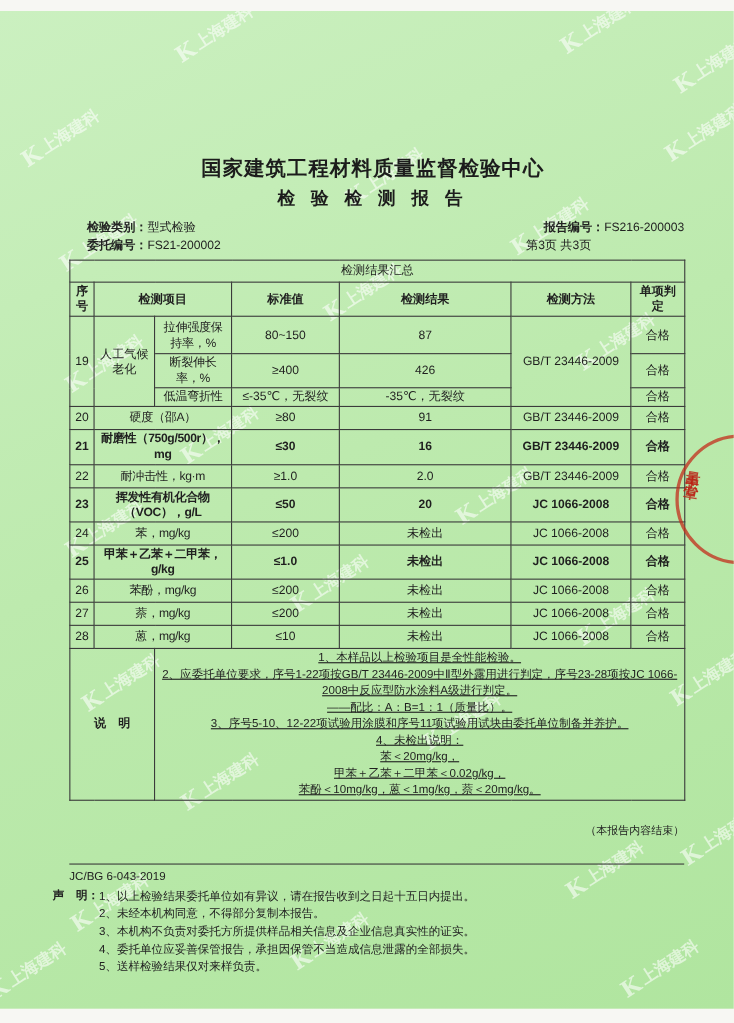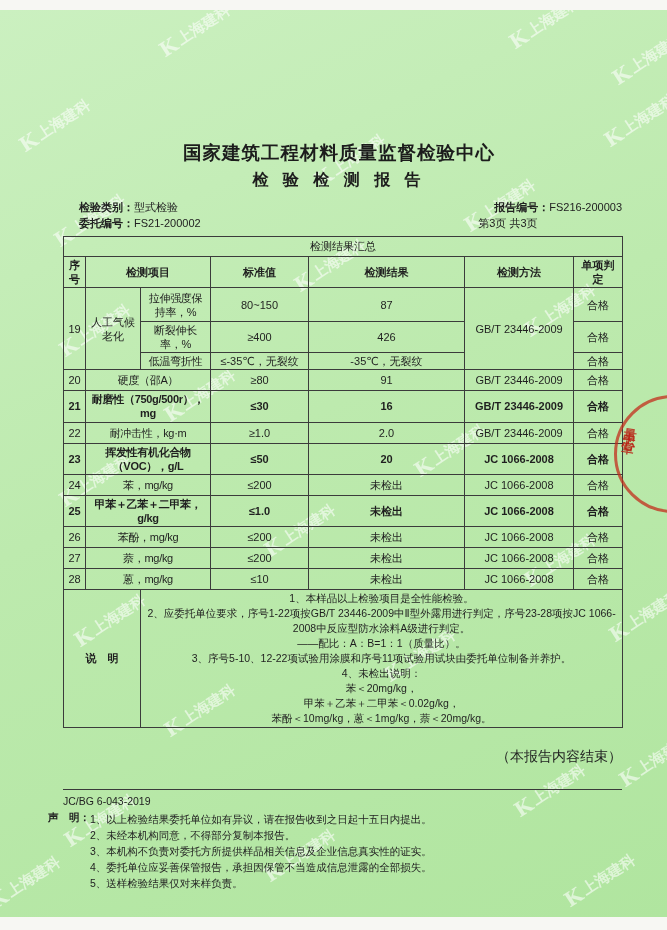--- a/index.html
+++ b/index.html
@@ -46,26 +46,26 @@
     text-align:center; vertical-align:middle;
     font-size:11px; line-height:1.28; color:#1f1f1f;
     overflow:hidden;
   }
   td.caption-cell { font-weight:normal; font-size:11.5px; height:20px; }
   tr.hdr td { font-weight:bold; height:30px; }
   td.td-item { text-align:left; font-size:10.5px; letter-spacing:-0.3px; padding:1px 4px;margin-left:28px; }
   td.td-group { font-size:11px; padding:0 6px; }
   tr.rh-a { height:34px; } tr.rh-s { height:17px; } tr.rh-m { height:21px; } tr.rh-2 { height:29px;font-weight:bold; }
   td.notes-label { font-weight:bold; font-size:11.5px; }
-  td.notes-cell { text-align:left; vertical-align:top; padding:5px 9px; }
+  td.notes-cell { text-align:left; vertical-align:top; padding:5px 9px;text-decoration:underline; }
   .note-line { font-size:10.5px; line-height:15px; }
   
   .end-note {
     width:559px; margin:20px 0 0 63px; text-align:right;
-    font-size:14px; color:#1f1f1f;
+    font-size:10px; color:#1f1f1f;
   }
   .footer-rule { width:559px; margin:23px 0 0 63px; border-top:1.2px solid #3a3a3a; }
   .contact-row {
     width:559px; margin:4px 0 0 63px;
     display:flex; justify-content:space-between;
     font-size:10.5px; line-height:15px;
   }
   .statement-row {
     width:559px; margin:2px 0 0 48px;
     display:flex; font-size:10.5px;

